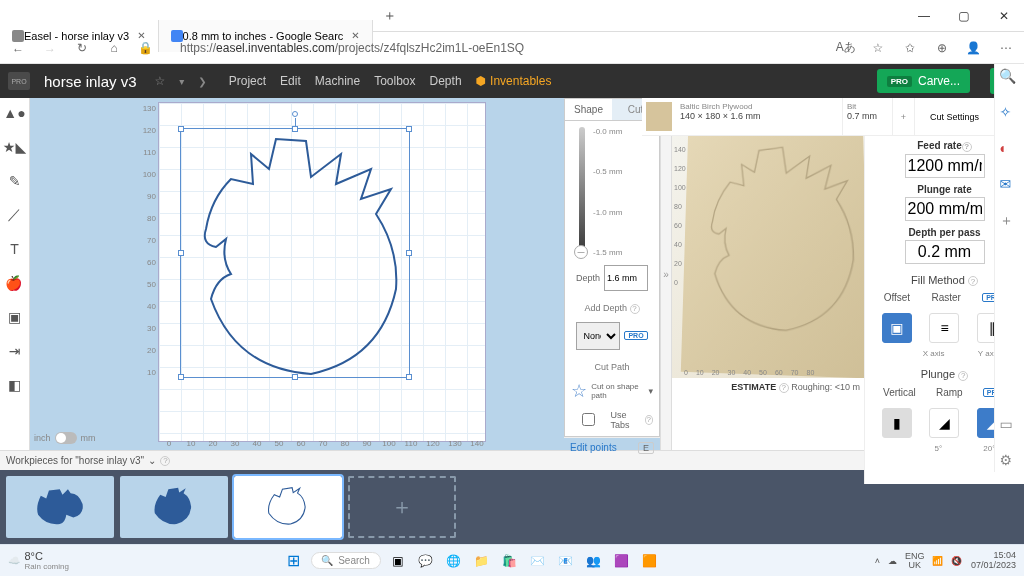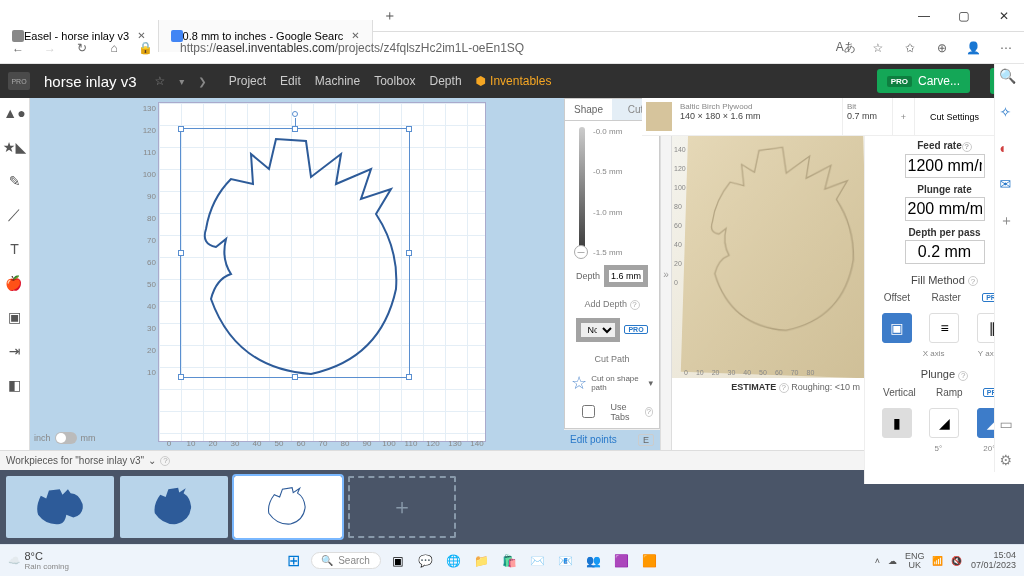--- a/index.html
+++ b/index.html
@@ -70,21 +70,21 @@
 .shapecut-panel { width: 96px; background: #fff; border: 1px solid #ccc; font-size: 10px; }
 .sc-tabs { display: flex; height: 22px; border-bottom: 1px solid #ccc; }
 .sc-tabs div { flex: 1; text-align: center; line-height: 22px; color: #666; }
 .sc-tabs .active { background: #e4eef6; color: #888; }
 .sc-body { padding: 6px; display: flex; flex-direction: column; gap: 8px; font-size: 9px; color: #666; }
 .depth-slider { position: relative; height: 130px; display: flex; }
 .depth-track { width: 6px; background: linear-gradient(#ccc, #333); margin-left: 8px; border-radius: 3px; }
 .depth-labels { margin-left: 8px; display: flex; flex-direction: column; justify-content: space-between; font-size: 8px; color: #888; }
 .depth-handle { position: absolute; bottom: -2px; left: 3px; width: 14px; height: 14px; border: 1px solid #aaa; border-radius: 50%; background: #fff; font-size: 7px; text-align:center; line-height:12px;}
 .sc-row { display: flex; align-items: center; gap: 4px; justify-content: center; }
-.sc-row input, .sc-row select { font-size: 9px; width: 44px; border: 5px solid #a3a3a3; padding: 1px 2px; }
+.sc-row input, .sc-row select { font-size: 9px; width: 44px; border: 1px solid #a3a3a3; padding: 7px 2px; }
 .sc-hdr { text-align: center; margin-top: 4px; color: #777; }
 .pro-badge { font-size: 7px; border: 1px solid #2878c9; color: #2878c9; padding: 0 3px; border-radius: 2px; font-weight: bold;}
 .star { font-size: 18px; color: #5a8fd0; text-align:center; }
 .edit-points { padding: 4px 6px; color: #2878c9; font-size: 10px; display:flex; justify-content:space-between; align-items:center; border-top:1px solid #eee;}
 .edit-points .kbd { border:1px solid #ccc; padding:0 4px; border-radius:2px; font-size:9px; color:#666;}
 
 
 .collapse-handle { width: 12px; background: #f4f4f4; border-left: 1px solid #ddd; border-right: 1px solid #ddd; display:flex; align-items:center; justify-content:center; color:#999; font-size:10px;}
 
 

